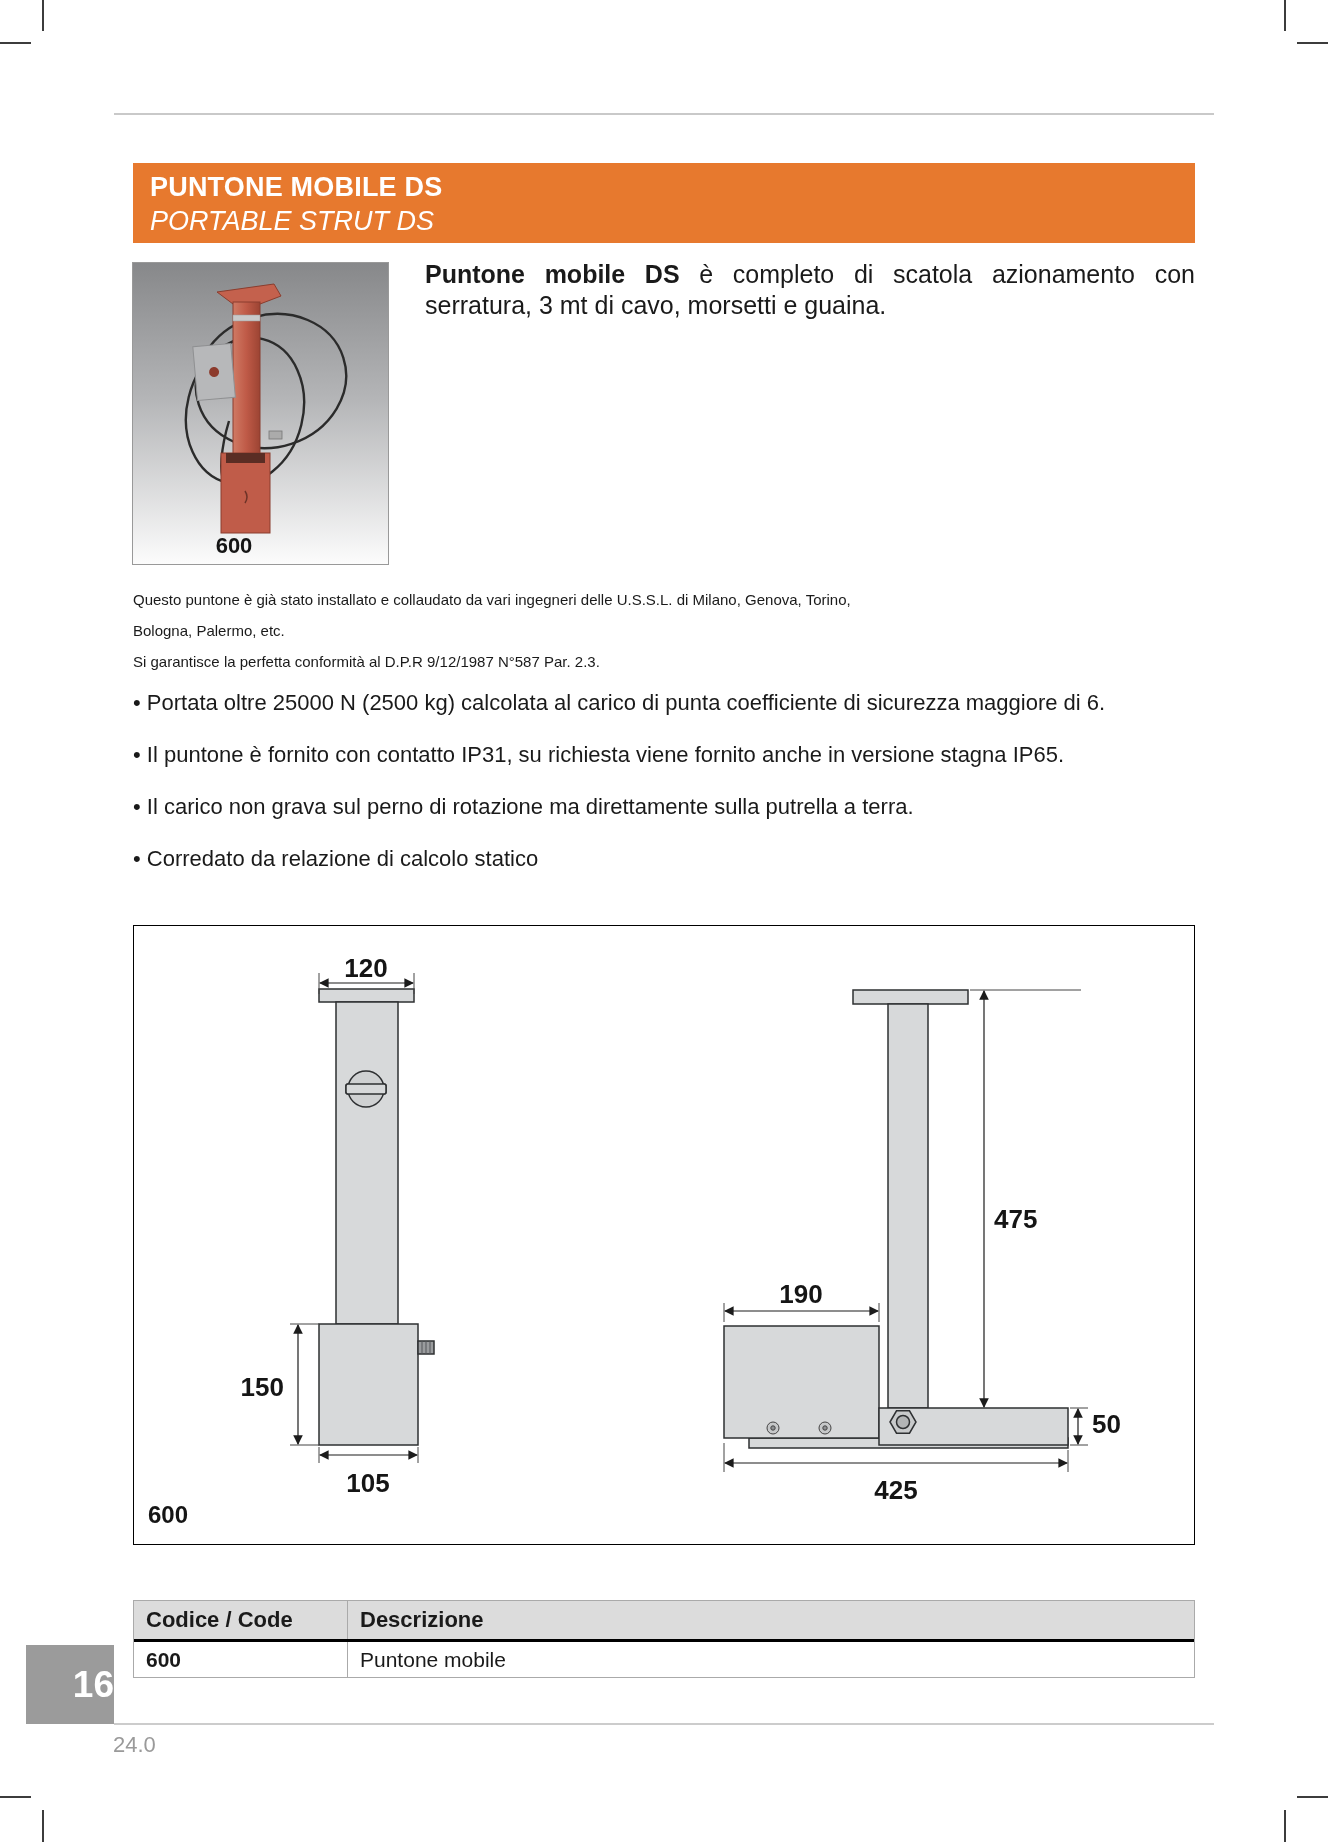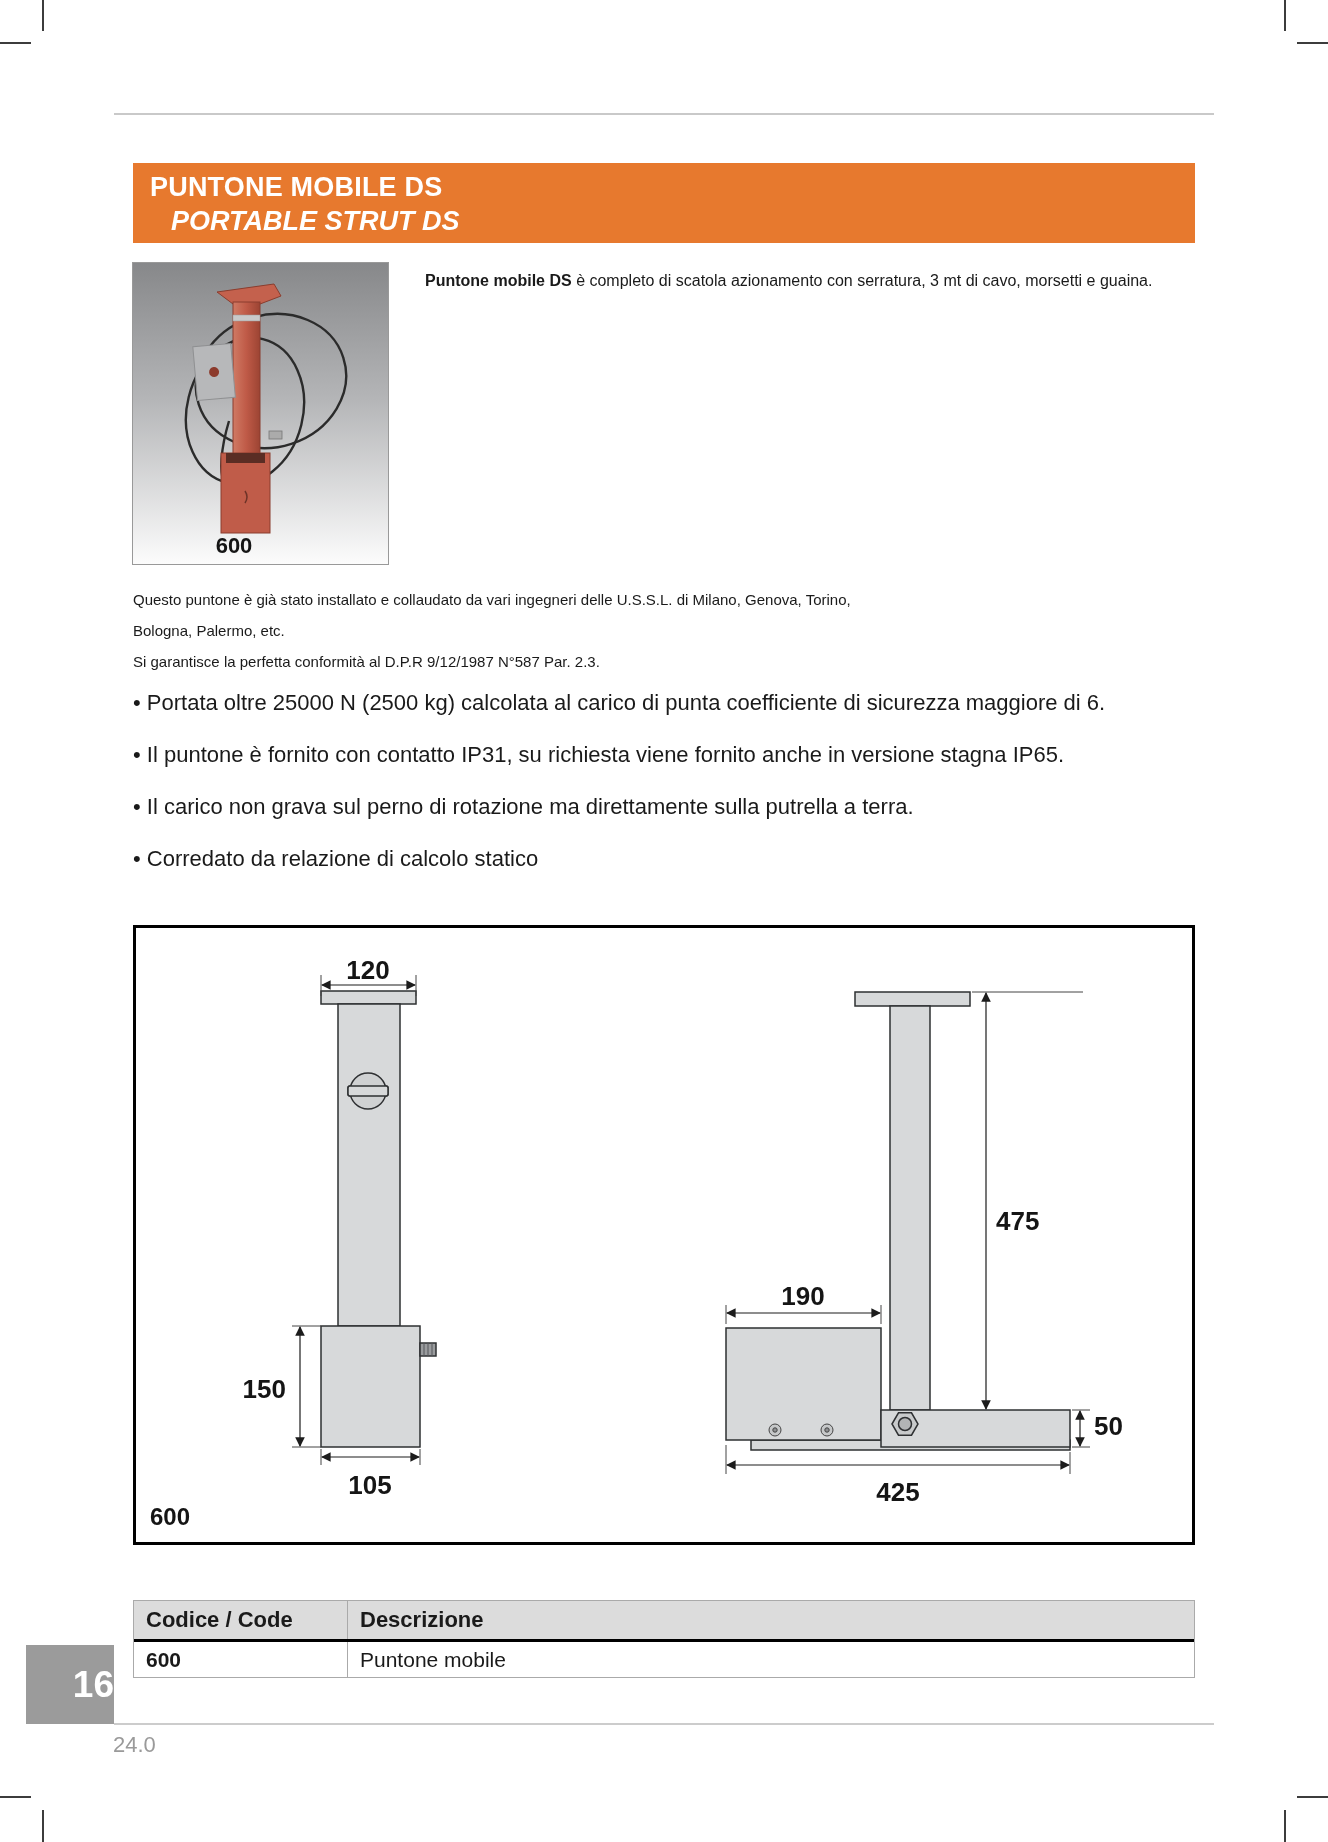--- a/index.html
+++ b/index.html
@@ -11,33 +11,33 @@
   
   .mark{position:absolute;background:#3c3c3c;}
   
   .rule{position:absolute;background:#c9c9c9;}
   
   .banner{
     position:absolute;left:133px;top:163px;width:1062px;height:80px;
     color:#fff;box-sizing:border-box;padding:7px 0 0 17px;
   }
   .banner .l1{font-size:27px;font-weight:bold;letter-spacing:.2px;line-height:34px;}
-  .banner .l2{font-size:27px;font-weight:bold;font-style:italic;line-height:34px;margin-left:21px;}
+  .banner .l2{font-size:27px;font-weight:normal;font-style:italic;line-height:34px;}
   
   .photo{position:absolute;left:132px;top:262px;width:257px;height:303px;border:1px solid #999;box-sizing:border-box;}
   
-  .intro{position:absolute;left:425px;top:259px;width:770px;font-size:16px;line-height:43px;text-align:justify;}
+  .intro{position:absolute;left:425px;top:259px;width:770px;font-size:25px;line-height:31px;text-align:justify;}
   .intro b{font-weight:bold;}
   
   .desc{position:absolute;left:133px;top:584px;width:1015px;font-size:15px;line-height:31px;}
   
   .bullets{position:absolute;left:133px;top:688px;width:1015px;font-size:22px;}
   .bullets div{line-height:30px;margin-bottom:22px;}
   
-  .drawbox{position:absolute;left:133px;top:925px;width:1062px;height:620px;border:3px solid #000000;box-sizing:border-box;}
+  .drawbox{position:absolute;left:133px;top:925px;width:1062px;height:620px;border:1px solid #000000;box-sizing:border-box;}
   
   .tbl{position:absolute;left:133px;top:1600px;width:1062px;border:1px solid #aaa;box-sizing:border-box;}
   .tbl .hrow{display:flex;background:#dcdcdc;border-bottom:3px solid #000000;height:38px;align-items:center;font-weight:bold;font-size:22px;}
   .tbl .drow{display:flex;background:#fff;height:35px;align-items:center;font-size:21px;}
   .tbl .c1{width:214px;box-sizing:border-box;padding-left:12px;border-right:1px solid #aaa;height:100%;display:flex;align-items:center;}
   .tbl .c2{flex:1;box-sizing:border-box;padding-left:12px;height:100%;display:flex;align-items:center;text-align:center;}
   .tbl .drow .c1{font-weight:bold;}
   
   .tab16{position:absolute;left:26px;top:1645px;width:88px;height:79px;background:#9b9b9b;color:#fff;
          display:flex;align-items:center;justify-content:flex-end;box-sizing:border-box;

